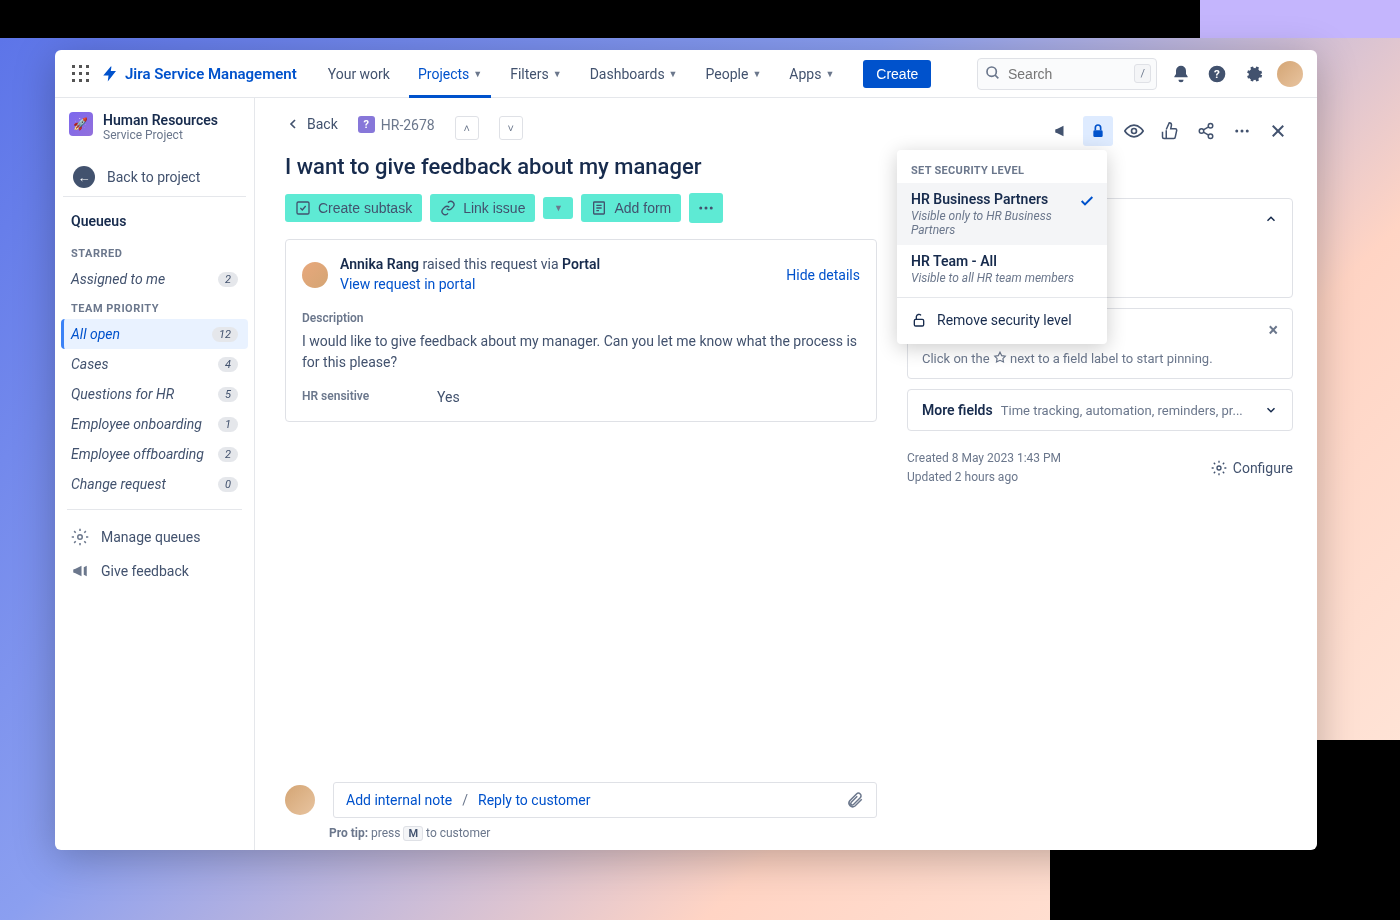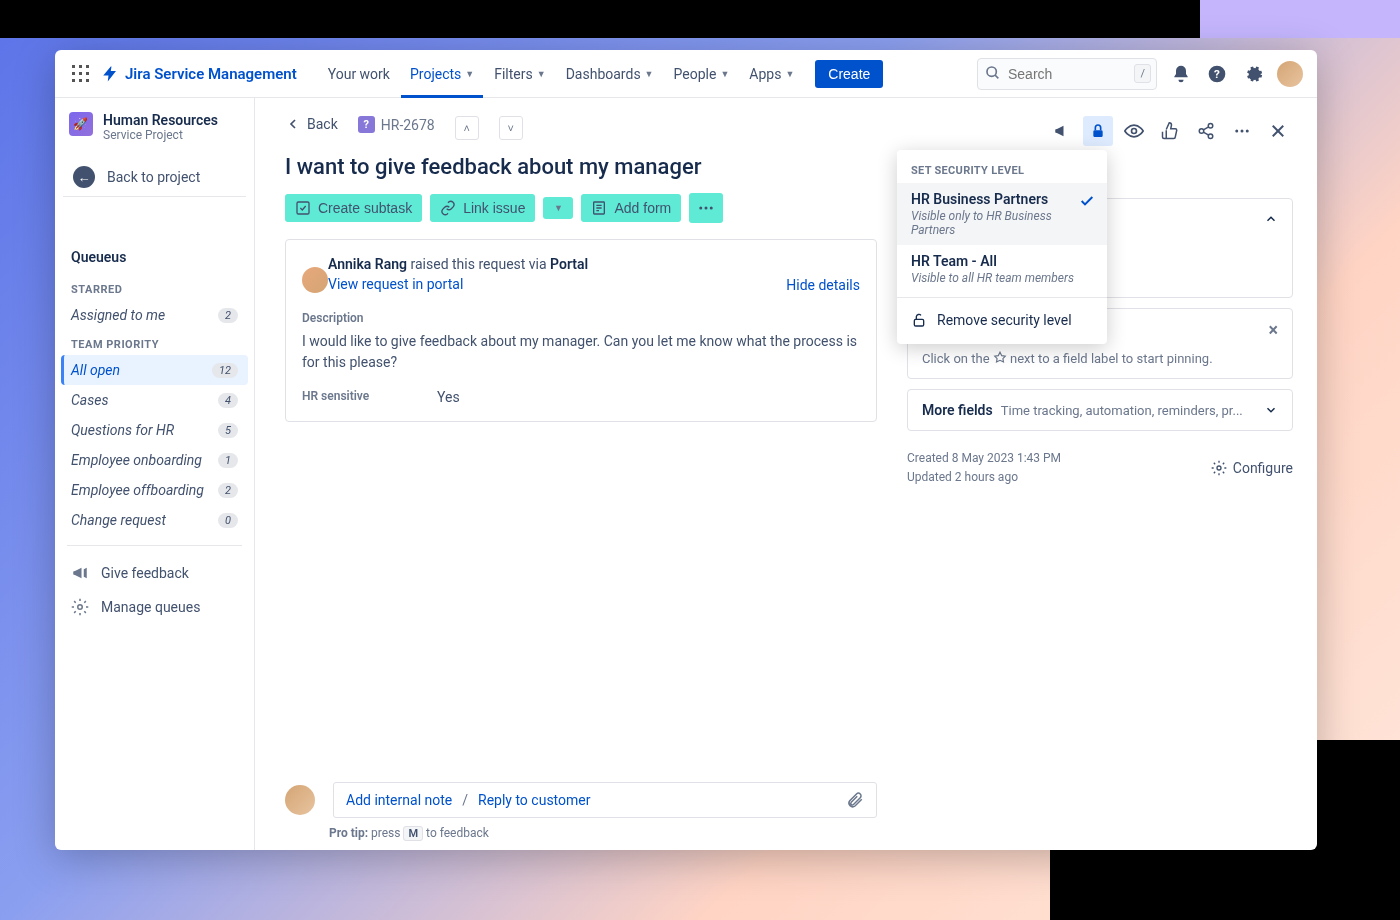--- a/index.html
+++ b/index.html
@@ -31,21 +31,21 @@
   .topnav {
     height: 48px;
     border-bottom: 1px solid #e5e7eb;
     display: flex; align-items: center;
     padding: 0 14px;
     gap: 8px;
   }
   .appswitch { width:24px; height:24px; display:flex; align-items:center; justify-content:center; color:#555; cursor:pointer; }
   .logo-area { display:flex; align-items:center; gap:6px; margin-right: 14px; }
   .logo-text { color:#0052cc; font-weight:600; font-size:15px; }
-  .nav-items { display:flex; align-items:flex-end; gap:2px; }
+  .nav-items { display:flex; align-items:flex-end; gap:10px; }
   .nav-item { padding:6px 9px; font-size:14px; color:#42526e; cursor:pointer; display:flex; align-items:center; gap:4px; border-radius:3px; }
   .nav-item.active { color:#0052cc; position:relative; }
   .nav-item.active::after { content:''; position:absolute; bottom:-10px; left:0; right:0; height:3px; background:#0052cc; }
   .caret-sm { font-size:9px; color:#6b778c; }
   .btn-create { background:#0052cc; color:#fff; border:none; padding:6px 13px; border-radius:3px; font-size:14px; font-weight:500; cursor:pointer; margin-left:10px; }
   .top-right { margin-left:auto; display:flex; align-items:center; gap:12px; }
   .search-box { position:relative; width:180px; }
   .search-box input { width:100%; height:32px; border:1px solid #dfe1e6; border-radius:4px; padding:0 28px 0 30px; font-size:14px; background:#fafbfc; }
   .search-ic { position:absolute; left:8px; top:7px; color:#6b778c; }
   .search-kbd { position:absolute; right:6px; top:6px; background:#f4f5f7; color:#6b778c; font-size:11px; padding:2px 5px; border-radius:3px; border:1px solid #dfe1e6; }
@@ -54,42 +54,42 @@
   
   .body { flex:1; display:flex; overflow:hidden; }
   
   .sidebar { width:200px; border-right:1px solid #e5e7eb; display:flex; flex-direction:column; padding:14px 6px 14px 6px; }
   .proj-head { display:flex; gap:10px; padding:0 8px 12px 8px; }
   .proj-ic { width:24px; height:24px; border-radius:4px; background:linear-gradient(135deg,#7b68ee,#9370db); display:flex; align-items:center; justify-content:center; color:#fff; font-size:12px; }
   .proj-title { font-weight:600; font-size:14px; color:#172b4d; }
   .proj-sub { font-size:12px; color:#6b778c; }
   .back-proj { display:flex; align-items:center; gap:12px; padding:8px 10px; color:#42526e; font-size:14px; cursor:pointer; border-bottom:1px solid #e5e7eb; margin:4px 2px 12px 2px; }
   .back-proj-ic { width:22px; height:22px; border-radius:50%; background:#42526e; color:#fff; display:flex; align-items:center; justify-content:center; font-size:13px; }
-  .sb-section-title { font-weight:600; font-size:14px; color:#172b4d; padding:4px 10px 10px;margin-top:36px; }
+  .sb-section-title { font-weight:600; font-size:14px; color:#172b4d; padding:4px 10px 10px; }
   .sb-label { font-size:11px; font-weight:700; color:#6b778c; letter-spacing:0.5px; padding:8px 10px 4px; }
   .sb-item { display:flex; align-items:center; justify-content:space-between; padding:7px 10px; font-size:14px; color:#42526e; cursor:pointer; border-radius:4px;font-style:italic; }
   .sb-item.active { background:#e9f2ff; color:#0052cc; border-left:3px solid #3b82f6; padding-left:7px; }
   .sb-badge { background:#e5e7eb; color:#42526e; font-size:11px; padding:1px 7px; border-radius:10px; min-width:20px; text-align:center; }
   .sb-divider { height:1px; background:#e5e7eb; margin:10px 6px; }
   .sb-action { display:flex; align-items:center; gap:12px; padding:8px 10px; font-size:14px; color:#42526e; cursor:pointer; }
   .sb-action svg { color:#6b778c; }
   
   .main { flex:1; display:flex; overflow:hidden; }
   .issue-col { flex:1; padding:18px 30px 10px 30px; display:flex; flex-direction:column; min-width:0; }
   .crumb-row { display:flex; align-items:flex-start; gap:20px; }
   .crumb-back { display:flex; align-items:center; gap:6px; color:#42526e; font-size:14px; cursor:pointer; }
   .crumb-key { display:flex; align-items:center; gap:6px; color:#6b778c; font-size:14px; }
   .issuetype-ic { width:17px; height:17px; background:#8777d9; border-radius:3px; display:flex; align-items:center; justify-content:center; color:#fff; font-size:11px; font-weight:700; }
   .crumb-nav { width:24px; height:24px; border:1px solid #dfe1e6; border-radius:3px; display:flex; align-items:center; justify-content:center; color:#6b778c; font-size:11px; cursor:pointer; }
   .issue-title { font-size:22px; font-weight:500; color:#172b4d; margin:14px 0 14px 0; }
   .action-row { display:flex; align-items:center; gap:8px; margin-bottom:16px; }
   .act-btn { display:flex; align-items:center; gap:7px; padding:6px 10px; background:#5eead4; border-radius:3px; font-size:14px; color:#42526e; cursor:pointer; border:none; }
   .act-caret { width:30px; justify-content:center; }
   .card { border:1px solid #dfe1e6; border-radius:4px; padding:16px; }
-  .req-head { display:flex; align-items:flex-end; }
+  .req-head { display:flex; align-items:center; gap:12px; }
   .req-avatar { width:26px; height:26px; border-radius:50%; background:linear-gradient(135deg,#e8a87c,#d4a574); flex-shrink:0; }
   .req-text { font-size:14px; color:#42526e; }
   .req-text strong { color:#172b4d; font-weight:600; }
   .req-link { color:#0052cc; font-size:14px; cursor:pointer; margin-top:4px; display:inline-block; }
   .hide-details { margin-left:auto; color:#0052cc; font-size:14px; cursor:pointer; }
   .field-label { font-size:12px; font-weight:600; color:#6b778c; margin-top:18px; margin-bottom:6px; }
   .field-value { font-size:14px; color:#42526e; line-height:1.5; }
   .kv-row { display:flex; margin-top:16px; }
   .kv-label { font-size:12px; font-weight:600; color:#6b778c; width:135px; }
   .kv-val { font-size:14px; color:#42526e; }
@@ -269,31 +269,31 @@
       <div class="sb-item">
         <span>Employee offboarding</span>
           <span class="sb-badge">2</span>
       </div>
       <div class="sb-item">
         <span>Change request</span>
           <span class="sb-badge">0</span>
       </div>
       <div class="sb-divider"></div>
       <div class="sb-action">
-        <svg width="18" height="18" viewBox="0 0 24 24" fill="currentColor">
-            <path d="M3 10v4l3 1 8 4V5L6 9l-3 1zm14-3v10l4 2V5l-4 2z"></path>
-          </svg>
-        <span>Give feedback</span>
-      </div>
-      <div class="sb-action">
         <svg width="18" height="18" viewBox="0 0 24 24" fill="none" stroke="currentColor" stroke-width="2">
             <circle cx="12" cy="12" r="3"></circle>
             <path d="M12 1v3m0 16v3M4.2 4.2l2.1 2.1m11.4 11.4l2.1 2.1M1 12h3m16 0h3M4.2 19.8l2.1-2.1m11.4-11.4l2.1-2.1"></path>
           </svg>
         <span>Manage queues</span>
+      </div>
+      <div class="sb-action">
+        <svg width="18" height="18" viewBox="0 0 24 24" fill="currentColor">
+            <path d="M3 10v4l3 1 8 4V5L6 9l-3 1zm14-3v10l4 2V5l-4 2z"></path>
+          </svg>
+        <span>Give feedback</span>
       </div>
     </div>
 
     <div class="main">
       <div class="issue-col">
         <div class="crumb-row">
           <div class="crumb-back">
             <svg width="16" height="16" viewBox="0 0 24 24" fill="none" stroke="currentColor" stroke-width="2.5">
                 <polyline points="15 18 9 12 15 6"></polyline>
               </svg>
@@ -369,21 +369,21 @@
               <span class="c-sep">/</span>
               <span class="c-link">Reply to customer</span>
               <span class="attach-ic">
                   <svg width="18" height="18" viewBox="0 0 24 24" fill="none" stroke="currentColor" stroke-width="2">
                     <path d="M21 11l-9 9a5 5 0 01-7-7l9-9a3.5 3.5 0 015 5l-9 9a2 2 0 01-3-3l8-8"></path>
                   </svg>
                 </span>
             </div>
           </div>
           <div class="protip">
-            <strong>Pro tip:</strong><span> press </span><span class="protip-kbd">M</span><span> to feedback</span>
+            <strong>Pro tip:</strong><span> press </span><span class="protip-kbd">M</span><span> to customer</span>
           </div>
         </div>
       </div>
 
       <div class="right-col">
         <div class="right-icons">
           <div class="ric">
               <svg width="18" height="18" viewBox="0 0 24 24" fill="currentColor">
                 <path d="M3 10v4l3 1 8 4V5L6 9l-3 1z"></path>
               </svg>

